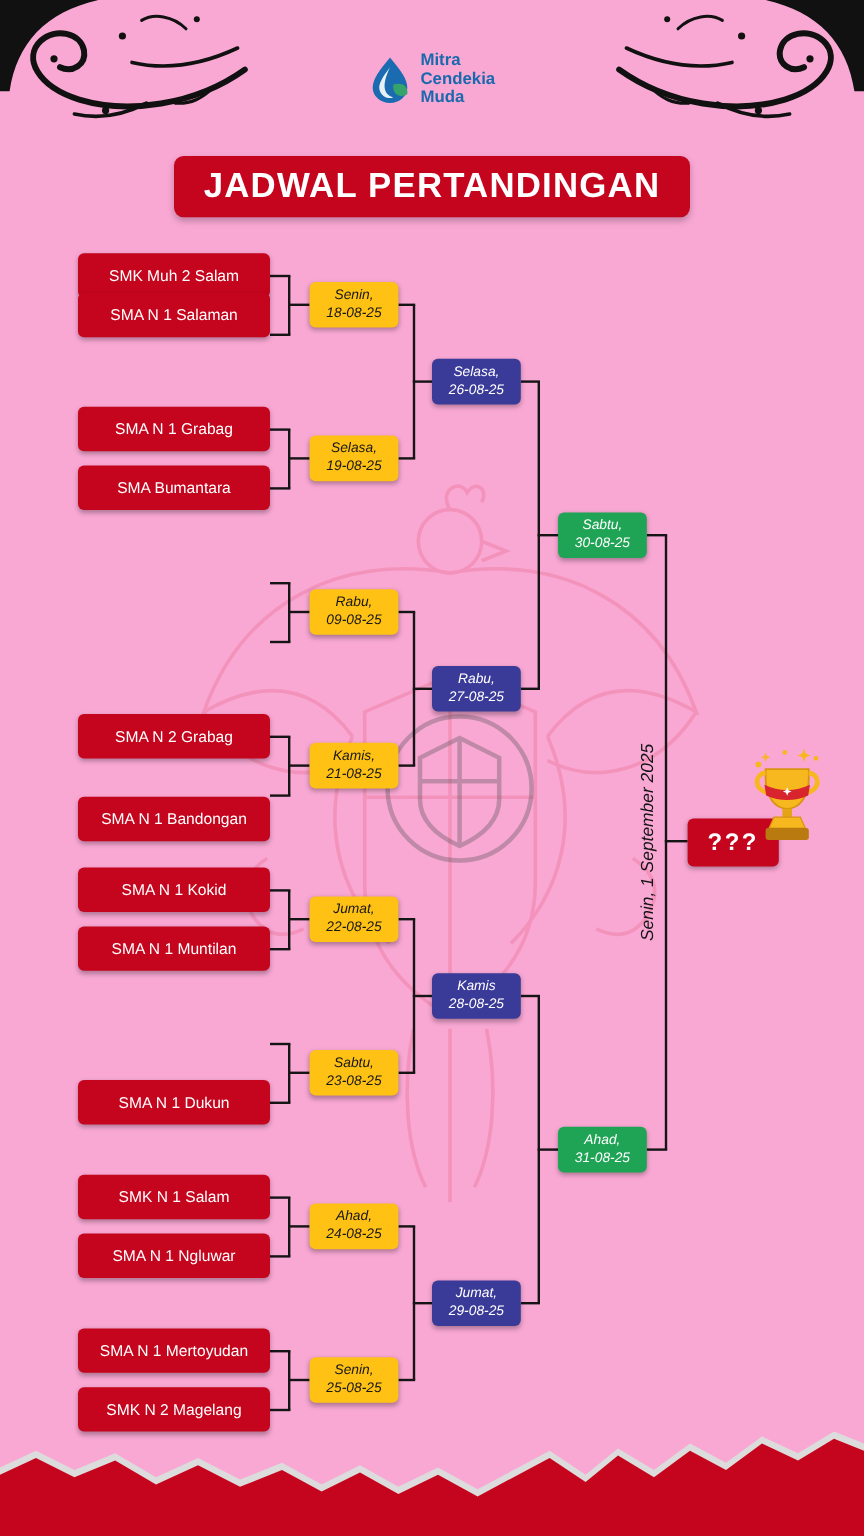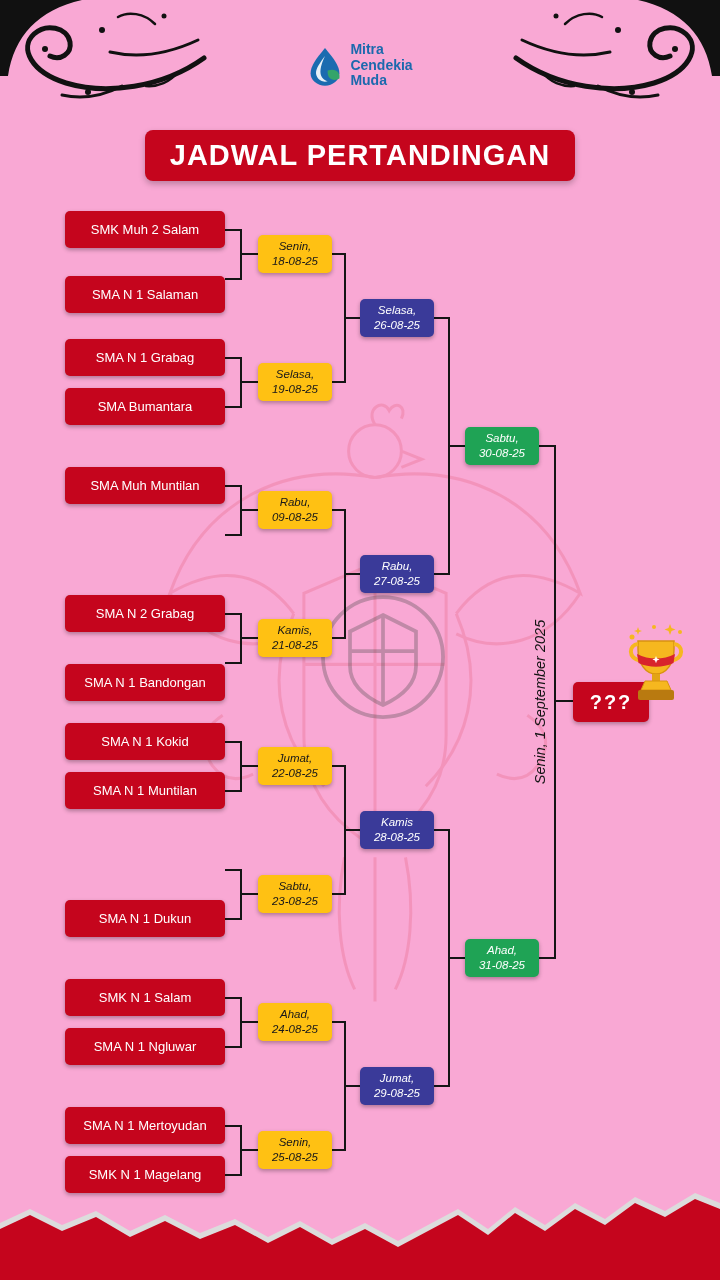--- a/index.html
+++ b/index.html
@@ -179,33 +179,32 @@
       <div class="ln" style="left: 434px; top: 1085px; width: 16px; height: 2px;"></div>
       <div class="ln" style="left: 448px; top: 830px; width: 2px; height: 256px;"></div>
       <div class="ln" style="left: 448px; top: 957px; width: 17px; height: 2px;"></div>
       <div class="ln" style="left: 539px; top: 445px; width: 17px; height: 2px;"></div>
       <div class="ln" style="left: 539px; top: 957px; width: 17px; height: 2px;"></div>
       <div class="ln" style="left: 554px; top: 446px; width: 2px; height: 512px;"></div>
       <div class="ln" style="left: 554px; top: 700px; width: 19px; height: 2px;"></div>
     </div>
 
   <div class="box team" style="top:211px">SMK Muh 2 Salam</div>
-  <div class="box team" style="top:276px">SMA N 1 Salaman</div>
+  <div class="box team" style="top:244px">SMA N 1 Salaman</div>
   <div class="box team" style="top:339px">SMA N 1 Grabag</div>
   <div class="box team" style="top:388px">SMA Bumantara</div>
-  <div class="box team" style="top:467px">SMA Muh Muntilan</div>
   <div class="box team" style="top:595px">SMA N 2 Grabag</div>
   <div class="box team" style="top:664px">SMA N 1 Bandongan</div>
   <div class="box team" style="top:723px">SMA N 1 Kokid</div>
   <div class="box team" style="top:772px">SMA N 1 Muntilan</div>
   <div class="box team" style="top:900px">SMA N 1 Dukun</div>
   <div class="box team" style="top:979px">SMK N 1 Salam</div>
   <div class="box team" style="top:1028px">SMA N 1 Ngluwar</div>
   <div class="box team" style="top:1107px">SMA N 1 Mertoyudan</div>
-  <div class="box team" style="top:1156px">SMK N 1 Magelang</div>
+  <div class="box team" style="top:1156px">SMK N 2 Magelang</div>
 
   <div class="box r1" style="top:235px">
     <span>Senin,</span>
     <span>18-08-25</span>
   </div>
   <div class="box r1" style="top:363px">
     <span>Selasa,</span>
     <span>19-08-25</span>
   </div>
   <div class="box r1" style="top:491px">

